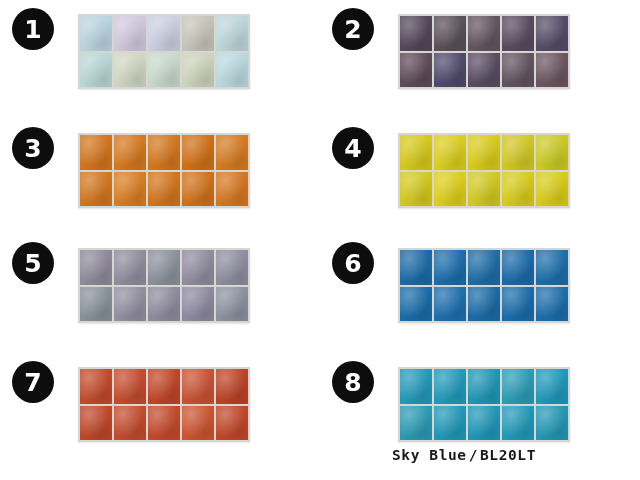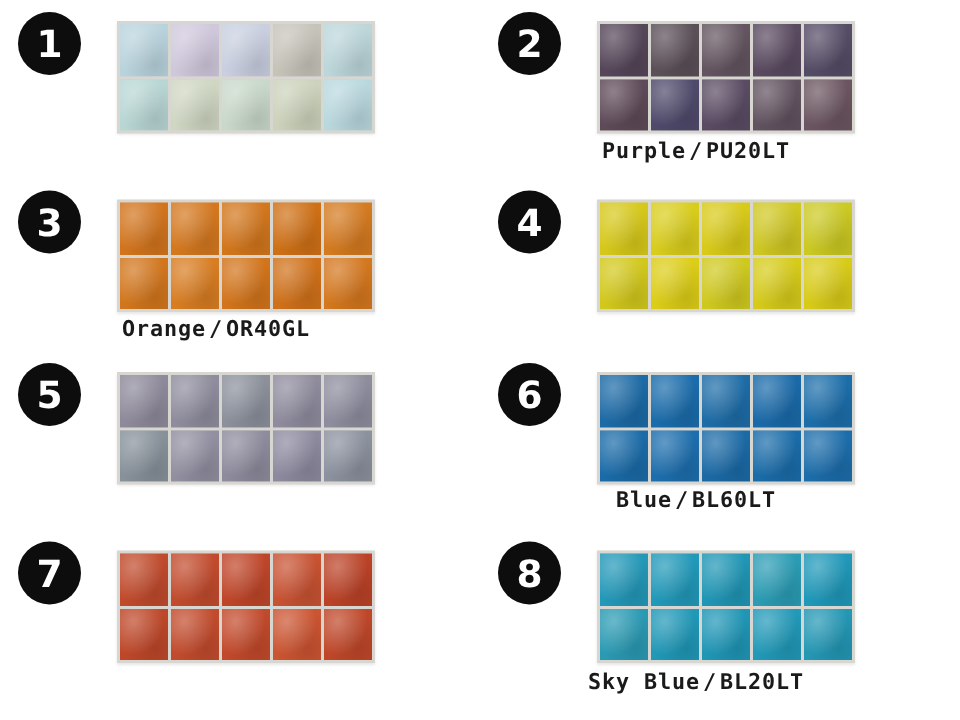--- a/index.html
+++ b/index.html
@@ -149,44 +149,38 @@
         <div class="tile" style="background-color: rgb(91, 79, 88);"></div>
         <div class="tile" style="background-color: rgb(99, 84, 95);"></div>
         <div class="tile" style="background-color: rgb(90, 74, 96);"></div>
         <div class="tile" style="background-color: rgb(85, 76, 102);"></div>
         <div class="tile" style="background-color: rgb(94, 74, 88);"></div>
         <div class="tile" style="background-color: rgb(79, 74, 107);"></div>
         <div class="tile" style="background-color: rgb(90, 75, 99);"></div>
         <div class="tile" style="background-color: rgb(97, 82, 95);"></div>
         <div class="tile" style="background-color: rgb(107, 85, 96);"></div>
       </div>
-      <div class="caption">
-        <span>Purple</span><span class="sep">/</span><span>PU20LT</span>
-      </div>
     </div>
   </div>
 
   <div class="panel row2">
     <div class="panel-inner">
       <div class="badge">3</div>
       <div class="swatch" style="background-color: rgb(216, 214, 208);">
         <div class="tile" style="background-color: rgb(210, 116, 29);"></div>
         <div class="tile" style="background-color: rgb(212, 120, 31);"></div>
         <div class="tile" style="background-color: rgb(210, 118, 28);"></div>
         <div class="tile" style="background-color: rgb(207, 112, 22);"></div>
         <div class="tile" style="background-color: rgb(212, 122, 32);"></div>
         <div class="tile" style="background-color: rgb(210, 118, 29);"></div>
         <div class="tile" style="background-color: rgb(216, 125, 34);"></div>
         <div class="tile" style="background-color: rgb(210, 116, 27);"></div>
         <div class="tile" style="background-color: rgb(208, 113, 26);"></div>
         <div class="tile" style="background-color: rgb(212, 119, 30);"></div>
       </div>
-      <div class="caption">
-        <span>Orange</span><span class="sep">/</span><span>OR40GL</span>
-      </div>
     </div>
   </div>
 
   <div class="panel row2">
     <div class="panel-inner">
       <div class="badge">4</div>
       <div class="swatch" style="background-color: rgb(216, 214, 208);">
         <div class="tile" style="background-color: rgb(214, 200, 26);"></div>
         <div class="tile" style="background-color: rgb(217, 205, 28);"></div>
         <div class="tile" style="background-color: rgb(216, 202, 24);"></div>
@@ -227,23 +221,20 @@
         <div class="tile" style="background-color: rgb(26, 108, 171);"></div>
         <div class="tile" style="background-color: rgb(29, 108, 167);"></div>
         <div class="tile" style="background-color: rgb(26, 106, 169);"></div>
         <div class="tile" style="background-color: rgb(28, 110, 170);"></div>
         <div class="tile" style="background-color: rgb(26, 107, 168);"></div>
         <div class="tile" style="background-color: rgb(29, 110, 173);"></div>
         <div class="tile" style="background-color: rgb(27, 106, 166);"></div>
         <div class="tile" style="background-color: rgb(26, 108, 169);"></div>
         <div class="tile" style="background-color: rgb(28, 109, 171);"></div>
       </div>
-      <div class="caption">
-        <span>Blue</span><span class="sep">/</span><span>BL60LT</span>
-      </div>
     </div>
   </div>
 
   <div class="panel row4">
     <div class="panel-inner">
       <div class="badge">7</div>
       <div class="swatch" style="background-color: rgb(216, 214, 208);">
         <div class="tile" style="background-color: rgb(192, 74, 44);"></div>
         <div class="tile" style="background-color: rgb(194, 75, 45);"></div>
         <div class="tile" style="background-color: rgb(191, 69, 41);"></div>

